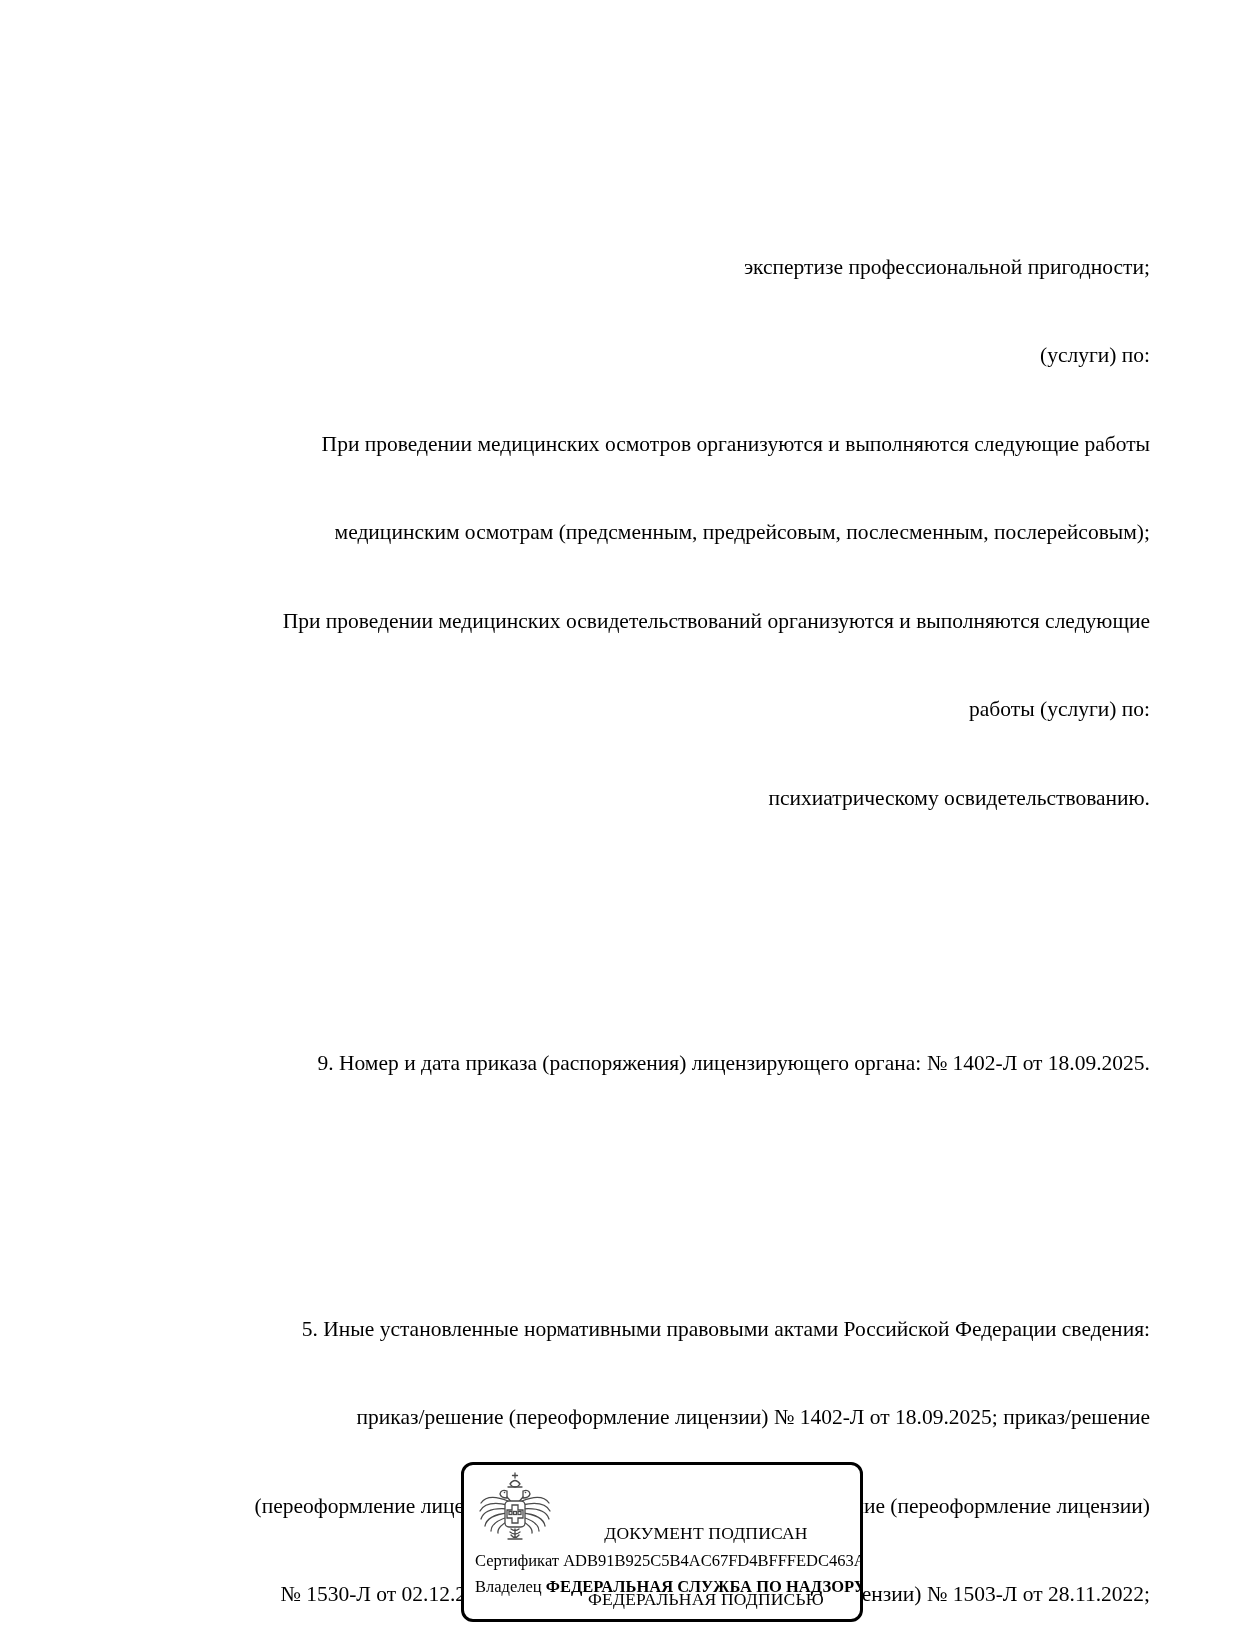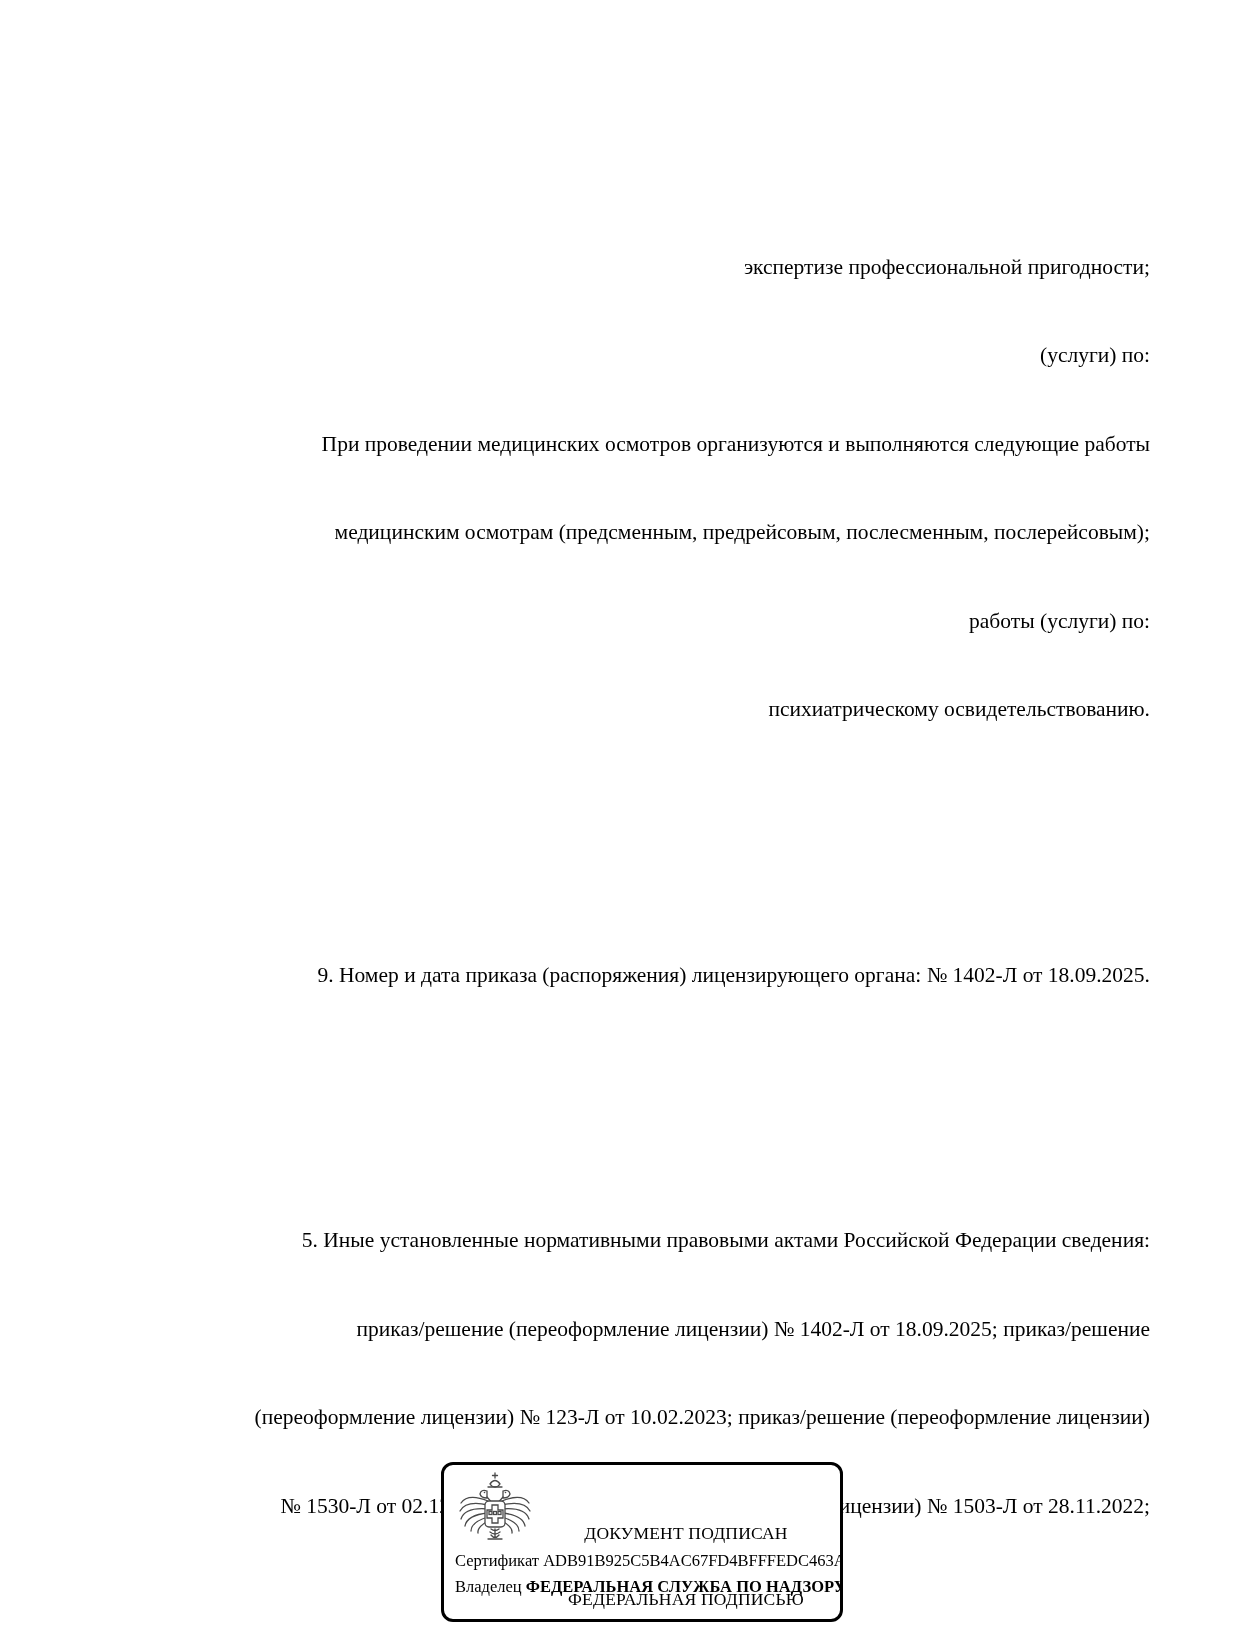--- a/index.html
+++ b/index.html
@@ -25,21 +25,21 @@
     line-height: 29.5px;
     white-space: pre;
   }
   .para { margin: 0; text-align: right; }
   .para + .para { margin-top: 29.5px; }
   .line { white-space: pre; }
 
   
   .stamp {
     position: absolute;
-    left: 441px;
+    left: 461px;
     top: 1462px;
     width: 402px;
     height: 160px;
     box-sizing: border-box;
     border: 3px solid #000000;
     border-radius: 12px;
     background: #ffffff;
     overflow: hidden;
   }
   .stamp-emblem {
@@ -76,20 +76,21 @@
 
 <div class="page">
 
   <div class="doc-text">
 
     <div class="para">
       <div class="line">  экспертизе профессиональной пригодности;</div>
       <div class="line">(услуги) по:</div>
       <div class="line">При проведении медицинских осмотров организуются и выполняются следующие работы</div>
       <div class="line">  медицинским осмотрам (предсменным, предрейсовым, послесменным, послерейсовым);</div>
+      <div class="line">При проведении медицинских освидетельствований организуются и выполняются следующие</div>
       <div class="line">работы (услуги) по:</div>
       <div class="line">  психиатрическому освидетельствованию.</div>
     </div>
 
     <div class="para">
       <div class="line">9. Номер и дата приказа (распоряжения) лицензирующего органа: № 1402-Л от 18.09.2025.</div>
     </div>
 
     <div class="para">
       <div class="line">5. Иные установленные нормативными правовыми актами Российской Федерации сведения:</div>

